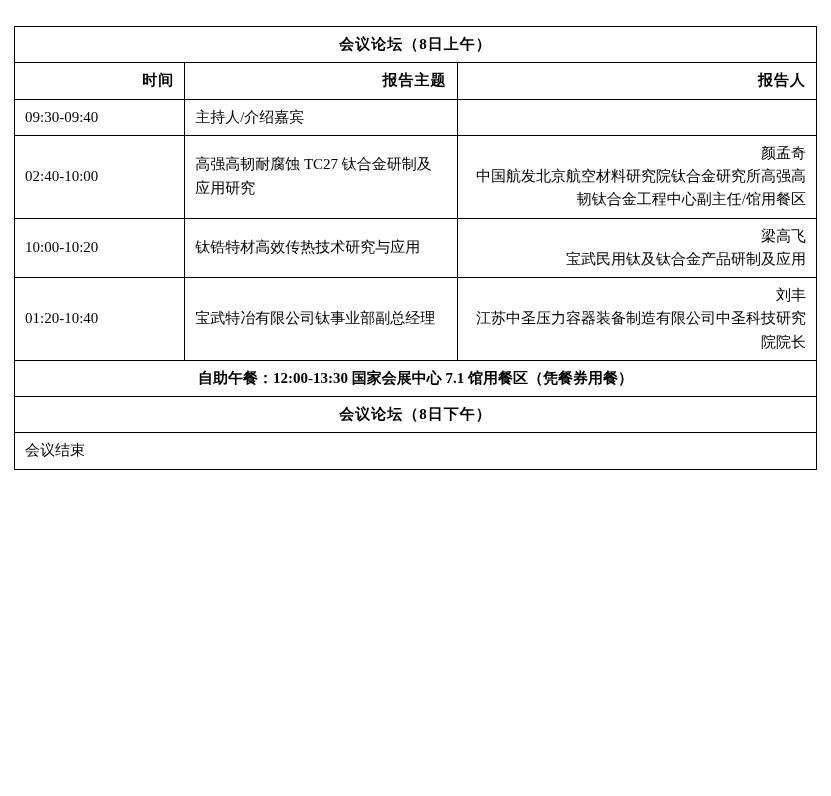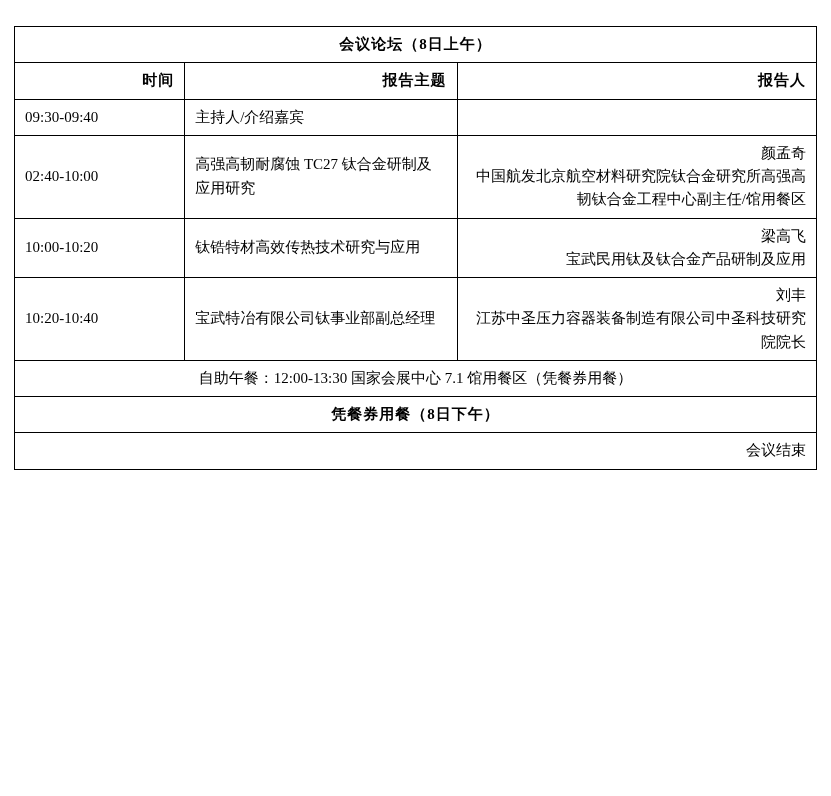--- a/index.html
+++ b/index.html
@@ -59,23 +59,24 @@
   .topic-cell {
     text-align: left;
   }
   .speaker-cell {
     text-align: right;
   }
   .full-note {
     text-align: center;
     font-size: 15.5px;
     padding: 13px 10px;
+    font-weight: bold;
   }
   .closing {
-    text-align: right;
+    text-align: left;
     font-size: 15.5px;
     padding: 13px 10px;
   }
   .nowrap-name { display: block; }
 </style>
 </head>
 <body>
 
 <div class="page">
   <table class="agenda">
@@ -112,37 +113,37 @@
       <tr>
         <td class="time-cell">10:00-10:20</td>
         <td class="topic-cell">钛锆特材高效传热技术研究与应用</td>
         <td class="speaker-cell">
             <span class="nowrap-name">梁高飞</span>
             <span class="nowrap-name">宝武民用钛及钛合金产品研制及应用</span>
           </td>
       </tr>
 
       <tr>
-        <td class="time-cell">10:20-10:40</td>
+        <td class="time-cell">01:20-10:40</td>
         <td class="topic-cell">宝武特冶有限公司钛事业部副总经理</td>
         <td class="speaker-cell">
             <span class="nowrap-name">刘丰</span>
             <span class="nowrap-name">江苏中圣压力容器装备制造有限公司中圣科技研究院院长</span>
           </td>
       </tr>
 
 
 
 
       <tr>
         <td class="full-note" colspan="3">自助午餐：12:00-13:30 国家会展中心 7.1 馆用餐区（凭餐券用餐）</td>
       </tr>
 
       <tr>
-        <td class="section-title" colspan="3">凭餐券用餐（8日下午）</td>
+        <td class="section-title" colspan="3">会议论坛（8日下午）</td>
       </tr>
 
 
       <tr>
         <td class="closing" colspan="3">会议结束</td>
       </tr>
     </tbody>
   </table>
 </div>
 

